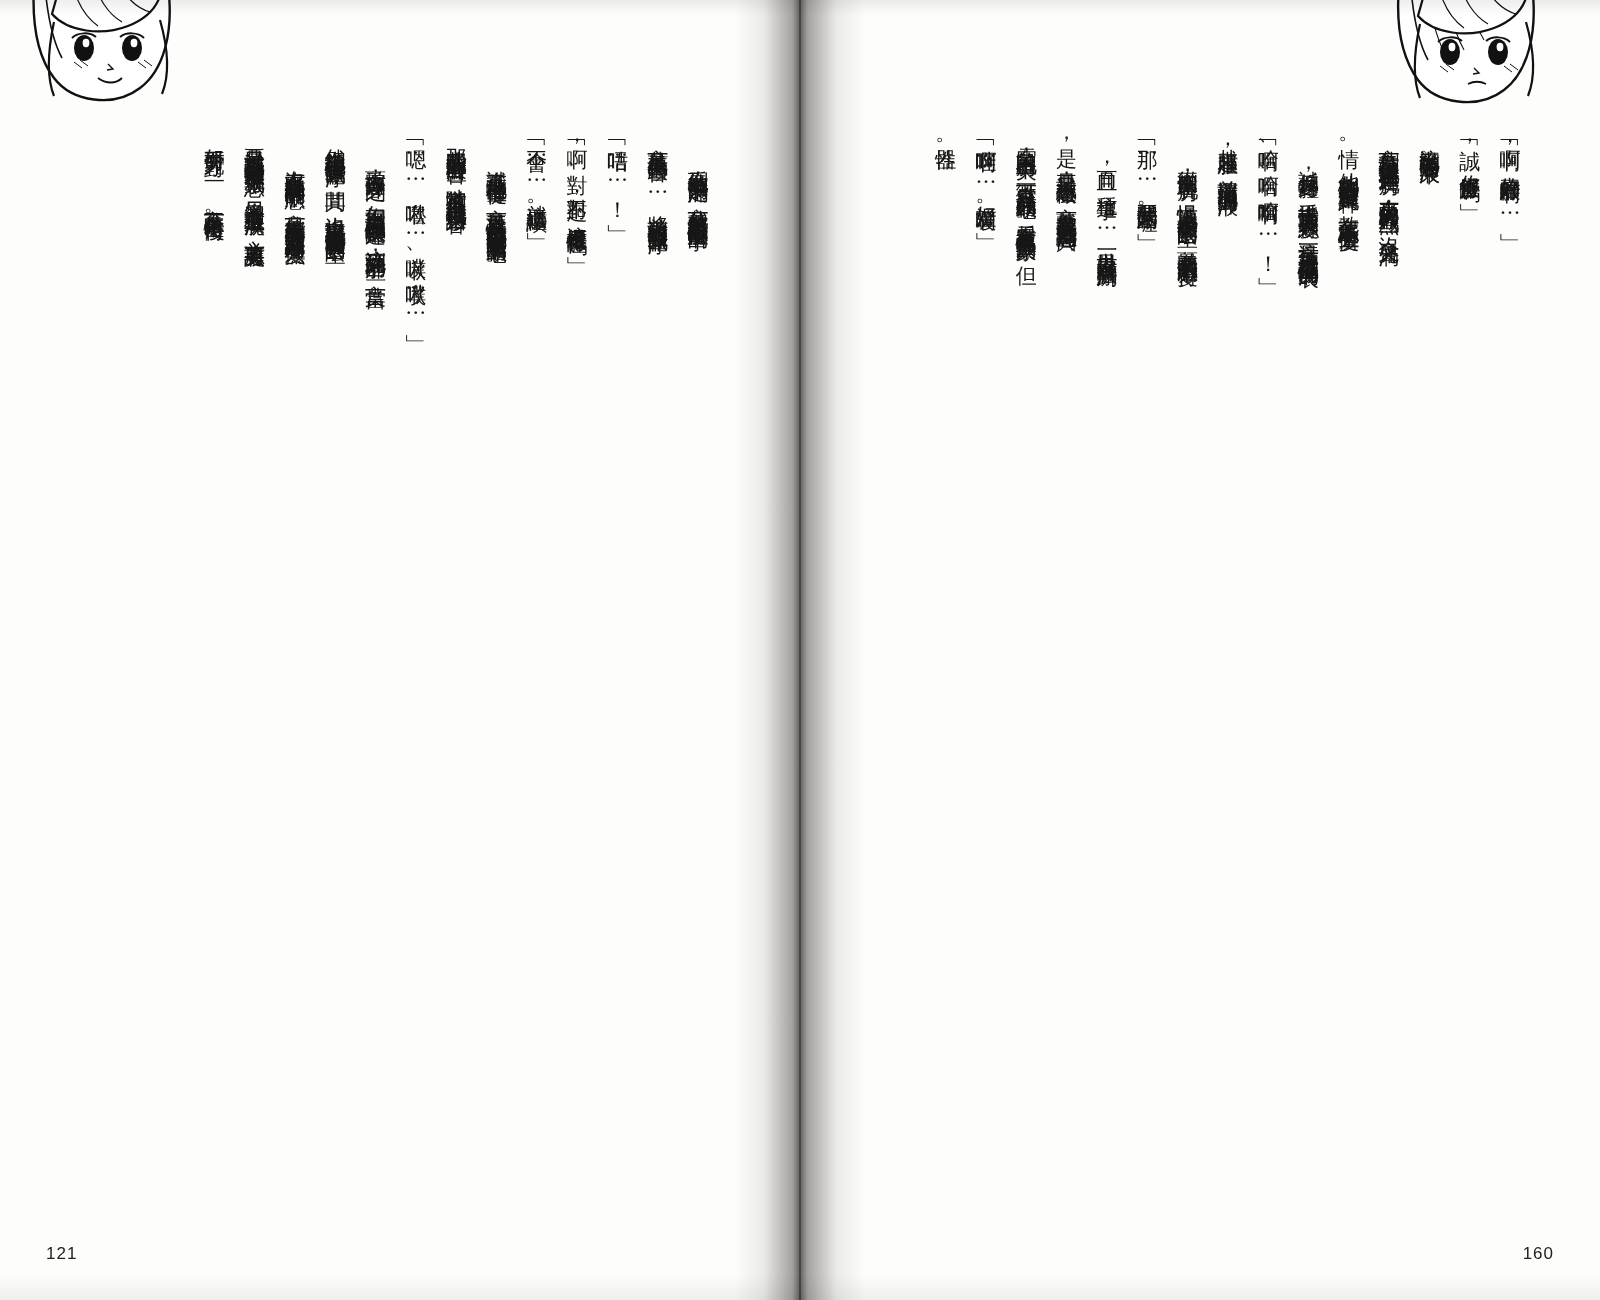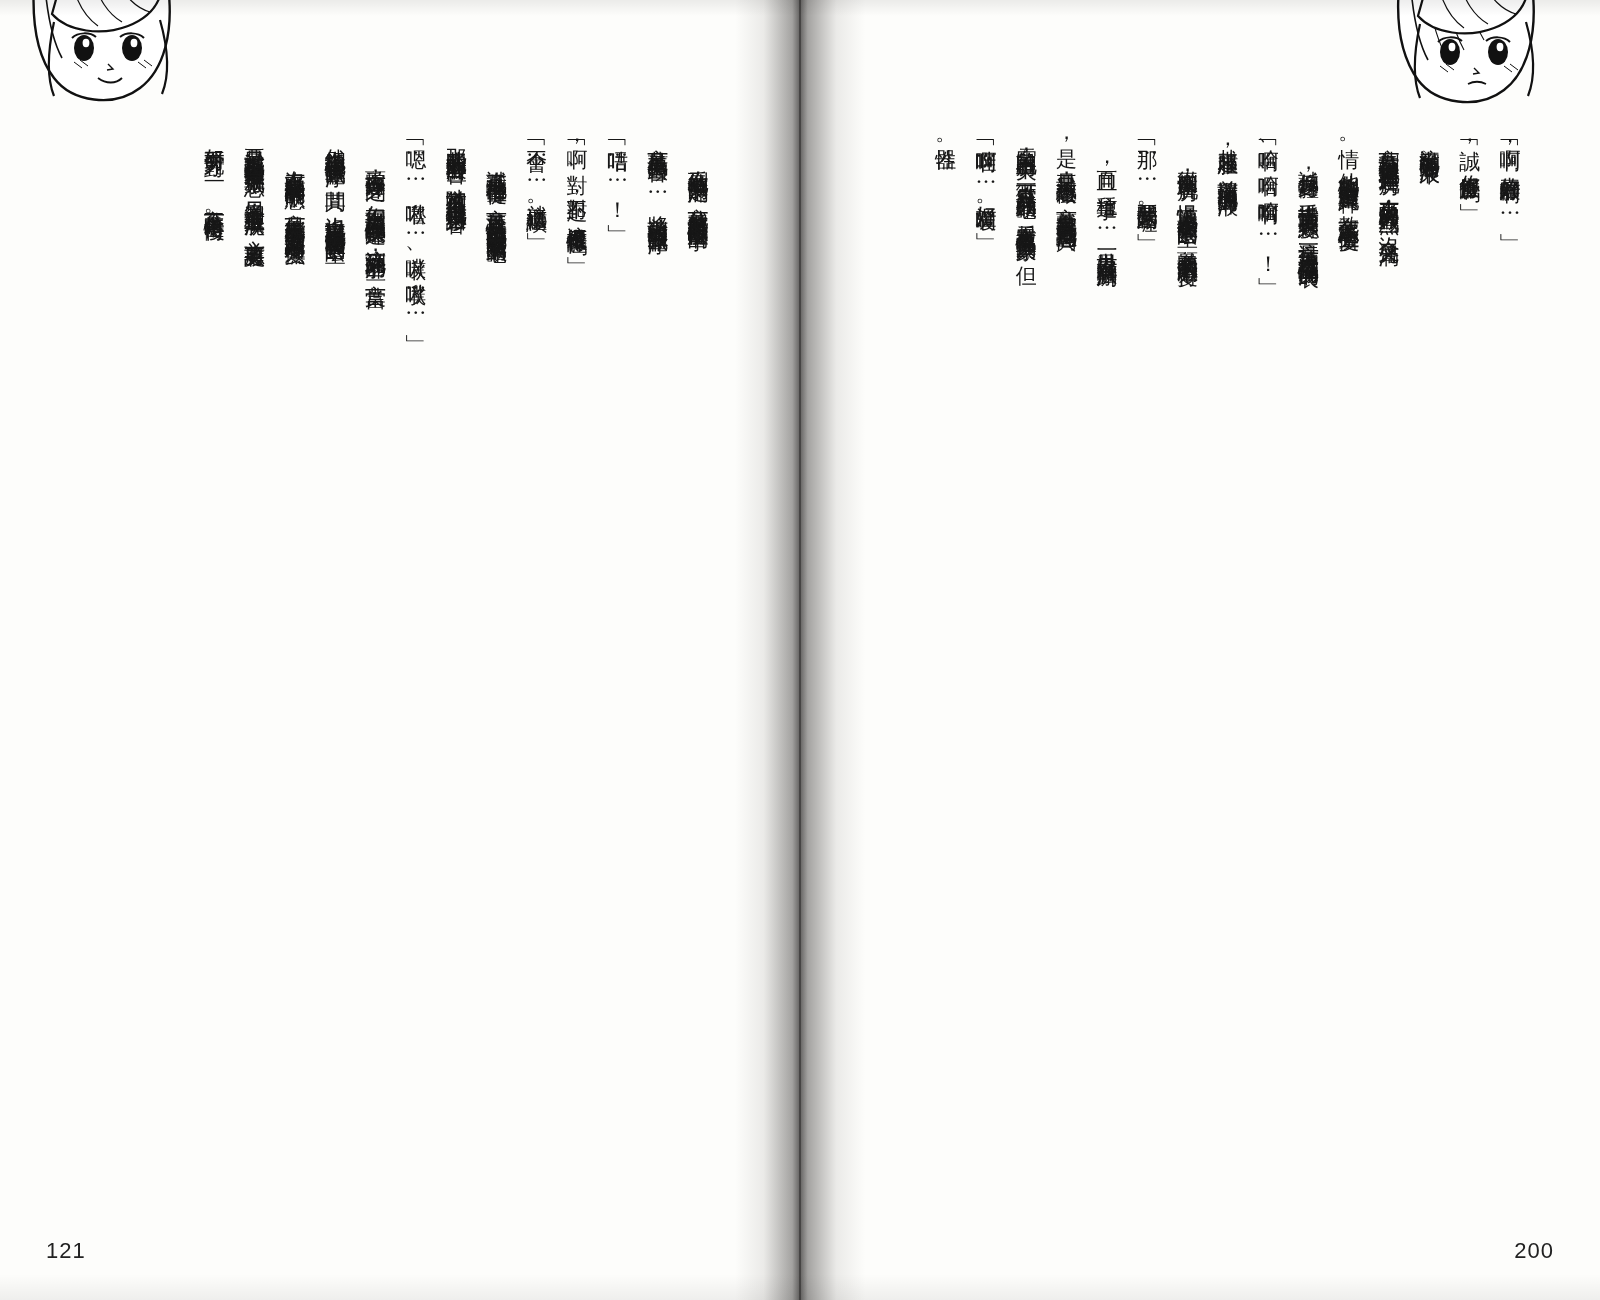--- a/index.html
+++ b/index.html
@@ -99,21 +99,21 @@
     left: 70px;
     width: 620px;
     height: 1080px;
   }
 
   
   .folio {
     position: absolute;
     bottom: 36px;
     font-family: "Liberation Sans", sans-serif;
-    font-size: 22px;
+    font-size: 17px;
     color: #222;
     letter-spacing: 1px;
   }
   #folio-left  { left: 46px; }
   #folio-right { right: 46px; }
 
   
   .illus {
     position: absolute;
     width: 160px;
@@ -229,21 +229,21 @@
       <p>越來越腫脹，前端還滴流出透明的汁液。</p>
       <p class="indent">從兩側壓著乳房，慢慢地上下摩擦起夾在中間的陰莖。龜頭在柔肉的刺激下變得</p>
       <p>「那……我要開始動了喔。」</p>
       <p class="indent">而且，這種事……世界一定沒有辦法辦到。</p>
       <p>是，只要是誠想這麼做，言葉就會盡量配合好讓他感到高興。</p>
       <p>雪白的乳房正中央，微可窺見一截赤紅的龜頭，看起來還真像幅怪異的景象。但</p>
       <p>「哇啊啊……好溫暖啊。」</p>
       <p>性器。</p>
     </div>
 
-    <div class="folio" id="folio-right">200</div>
+    <div class="folio" id="folio-right">160</div>
   </div>
 
   <div class="gutter"></div>
   <div class="gutter-line"></div>
   <div class="scan-shade-top"></div>
   <div class="scan-shade-bot"></div>
 
 </div>
 
 </body></html>

